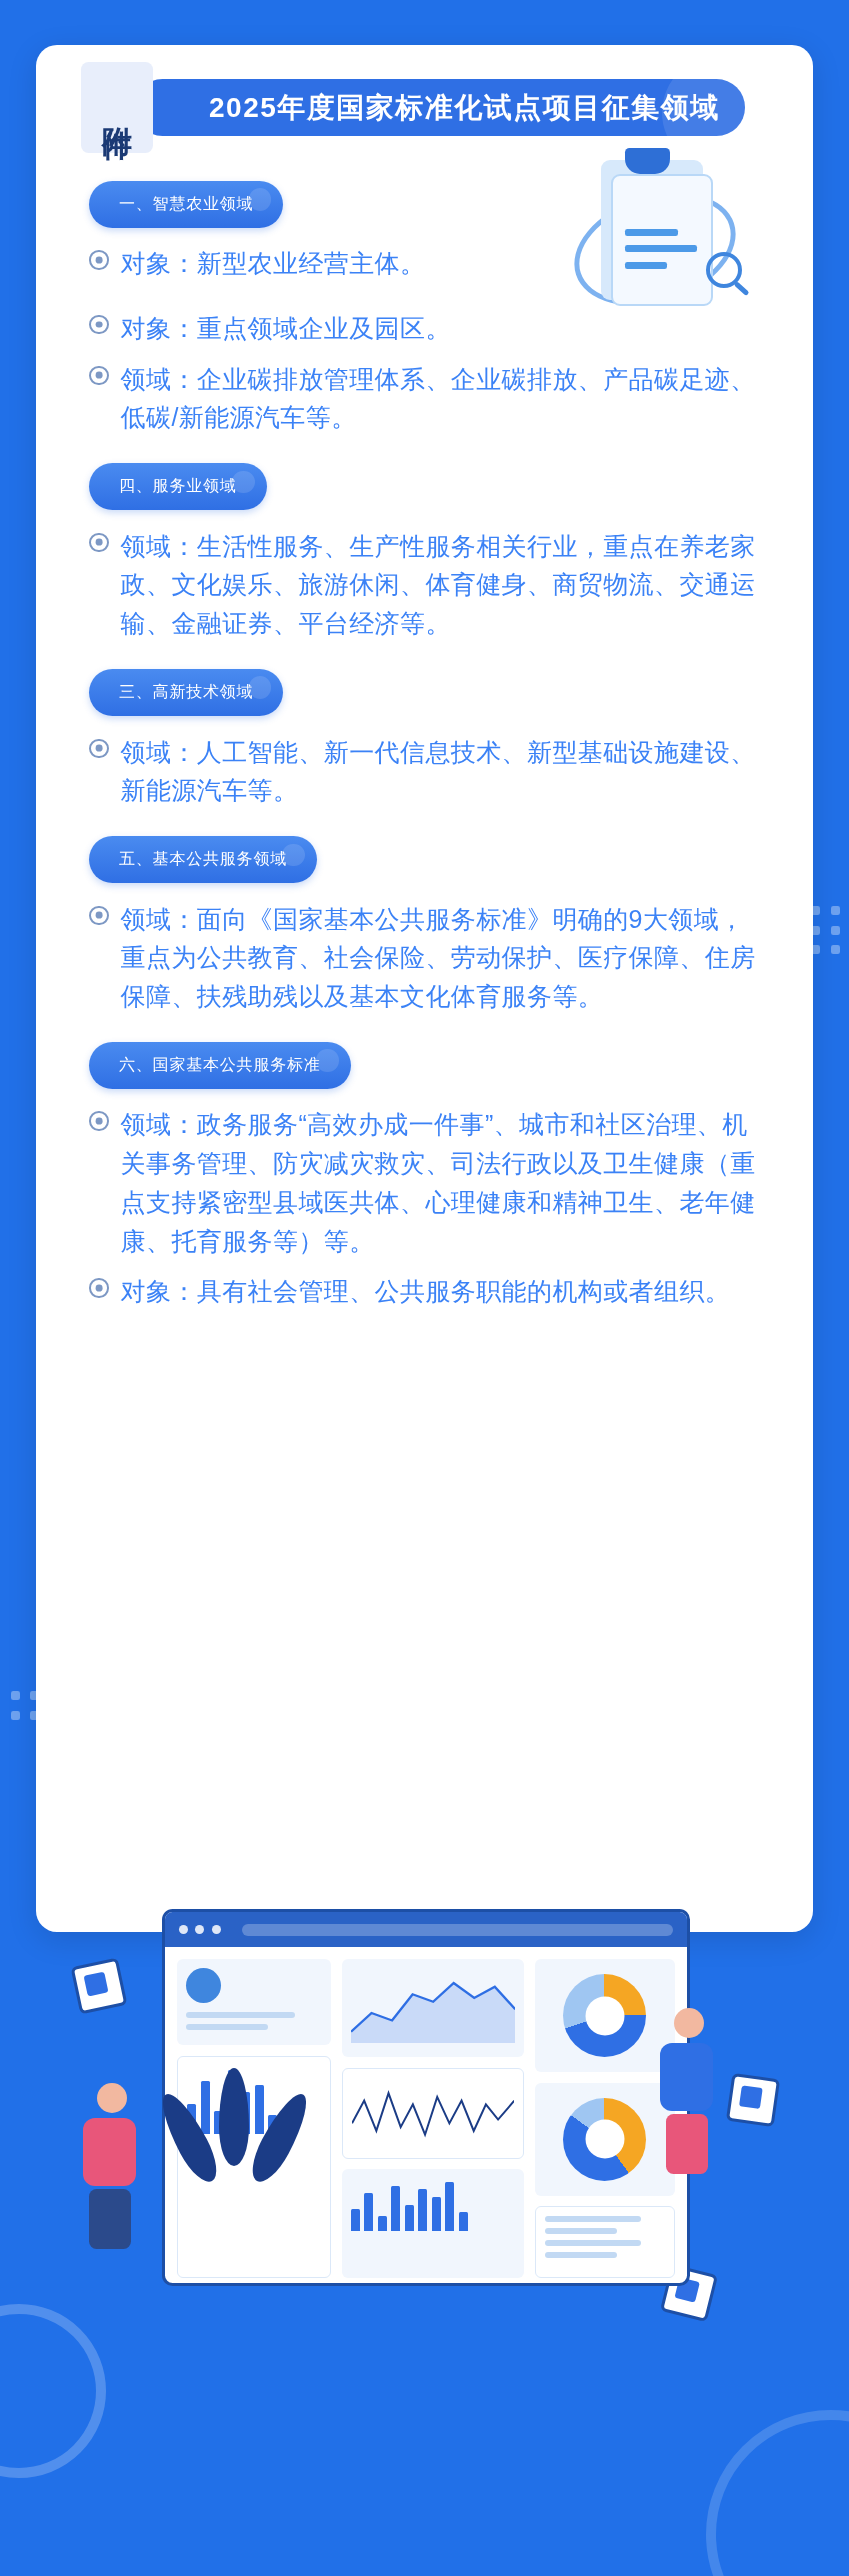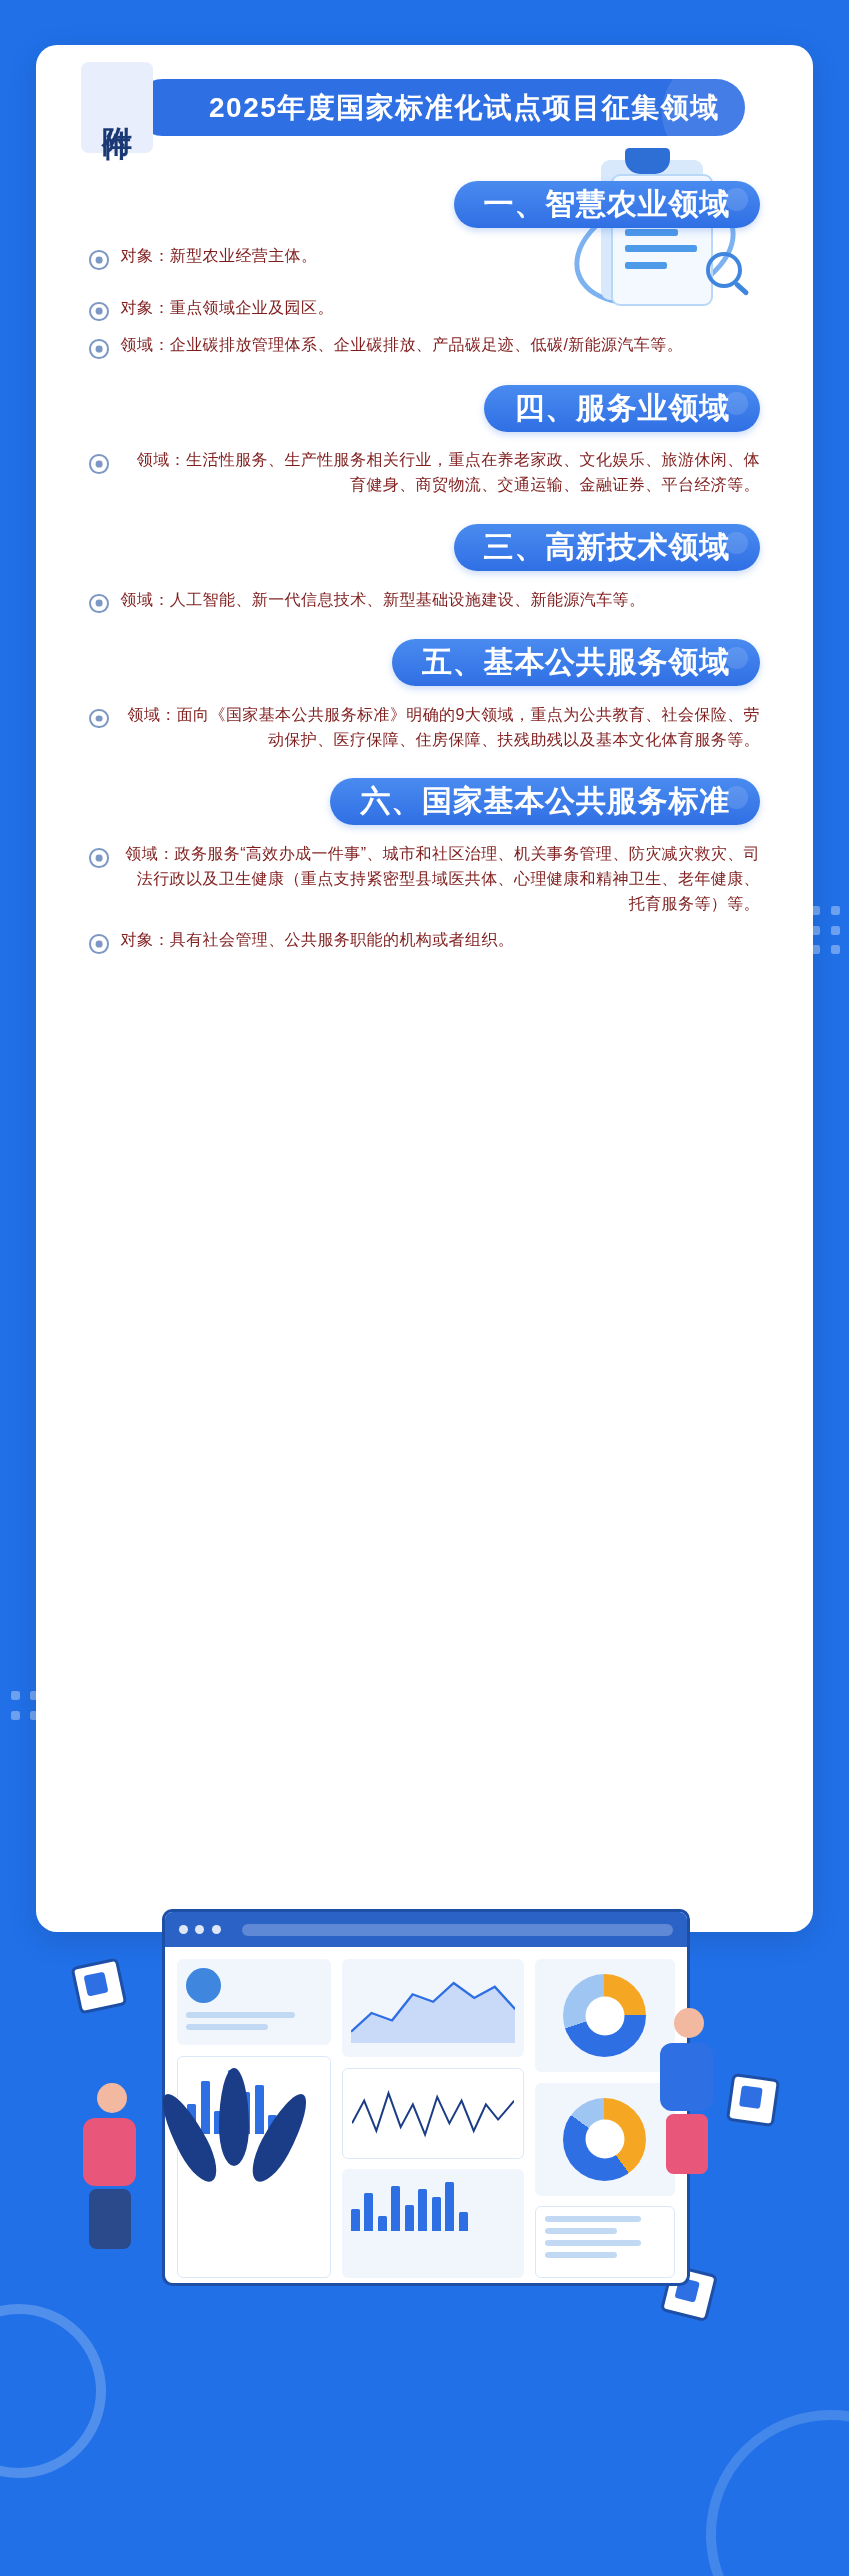--- a/index.html
+++ b/index.html
@@ -42,21 +42,20 @@
   .card {
     position: absolute;
     left: 36px;
     top: 45px;
     width: 777px;
     border-radius: 21px;
     background: #ffffff;
     box-shadow: 0 7.5px 30px rgba(0,0,0,0.12);
     padding: 0 0 45px 0;
     min-height: 1887px;
-    text-align: right;
   }
 
   
   .header {
     position: relative;
     height: 113px;
   }
   .attach-badge {
     position: absolute;
     left: 45px;
@@ -179,22 +178,22 @@
   .section:first-child { margin-top: 7.5px; }
 
   .sec-title {
     display: inline-flex;
     align-items: center;
     height: 47px;
     padding: 0 30px;
     border-radius: 23.4px;
     background: linear-gradient(180deg, #4a8bf0 0%, #2f6fe4 100%);
     color: #fff;
-    font-size: 30px;
-    font-weight: 700;
+    font-size: 16px;
+    font-weight: 400;
     letter-spacing: 0.8px;
     box-shadow: 0 3px 7.5px rgba(47,111,228,0.25);
     position: relative;
   }
   .sec-title::after {
     content: "";
     position: absolute;
     right: 12px; top: 7.5px;
     width: 22.6px; height: 22.6px;
     border-radius: 50%;
@@ -220,23 +219,23 @@
   .bullet-mark::after {
     content: "";
     position: absolute;
     left: 50%; top: 50%;
     transform: translate(-50%,-50%);
     width: 6.8px; height: 6.8px;
     border-radius: 50%;
     background: #7d98c4;
   }
   .bullet-text {
-    font-size: 16px;
+    font-size: 25px;
     line-height: 1.55;
-    color: #7f1d1d;
+    color: #3b82f6;
     letter-spacing: 0.4px;
   }
 
   
   .bottom-illu {
     position: absolute;
     left: 0;
     top: 1834px;
     width: 849px;
     height: 528px;

